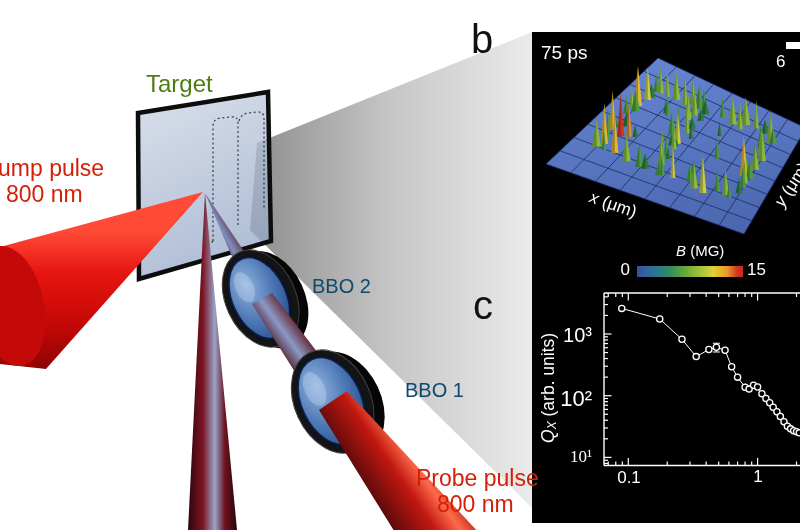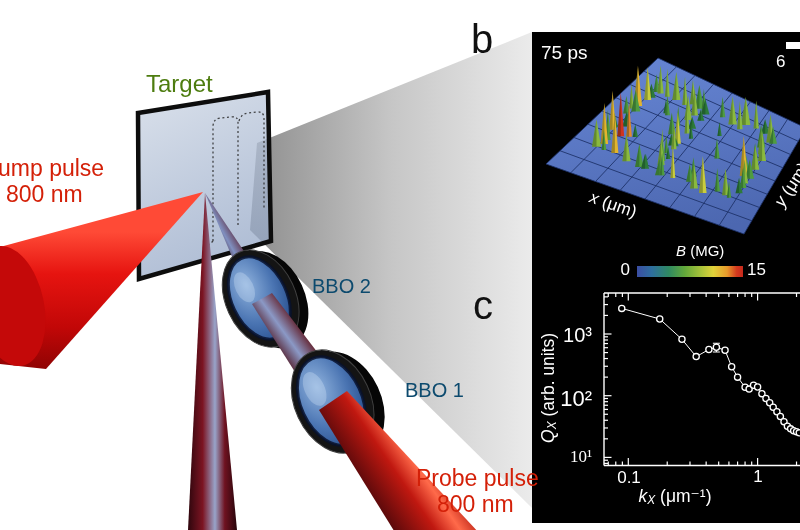--- a/index.html
+++ b/index.html
@@ -415,19 +415,18 @@
 
   <div class="lbl white" style="left:541px;top:43px;font-size:19px;">75 ps</div>
   <div class="lbl white" style="left:776px;top:53px;font-size:17px;">6</div>
   <div class="lbl white ctr" style="left:568px;top:196px;width:90px;font-size:17px;transform:rotate(19deg);"><span class="it">x</span><span> (μm)</span></div>
   <div class="lbl white ctr" style="left:752px;top:176px;width:80px;font-size:17px;transform:rotate(-57deg);"><span class="it">y</span><span> (μm)</span></div>
   <div class="lbl white" style="left:676px;top:243px;font-size:15px;text-align:center;"><span class="it">B</span><span> (MG)</span></div>
   <div class="lbl white rgt" style="left:612px;top:261px;width:18px;font-size:17px;">0</div>
   <div class="lbl white" style="left:747px;top:261px;font-size:17px;">15</div>
 
   <div class="lbl white ctr" style="left:464px;top:378px;width:170px;font-size:17.5px;transform:rotate(-90deg);"><span class="it">Q</span><span class="sub">X</span><span> (arb. units)</span></div>
-  <div class="lbl white ctr" style="left:600px;top:487px;width:150px;font-size:17.5px;"><span class="it">k</span><span class="sub">X</span><span> (μm⁻¹)</span></div>
   <div class="lbl white rgt" style="left:558px;top:325px;width:34px;font-size:20px;">10³</div>
   <div class="lbl white rgt" style="left:558px;top:387px;width:34px;font-size:22px;">10²</div>
   <div class="lbl white rgt" style="left:558px;top:448px;width:34px;font-size:17px;font-family:Liberation Serif, serif;">10¹</div>
   <div class="lbl white ctr" style="left:609px;top:469px;width:40px;font-size:17px;">0.1</div>
   <div class="lbl white ctr" style="left:738px;top:468px;width:40px;font-size:17px;">1</div>
 </div>
 
 </body></html>

